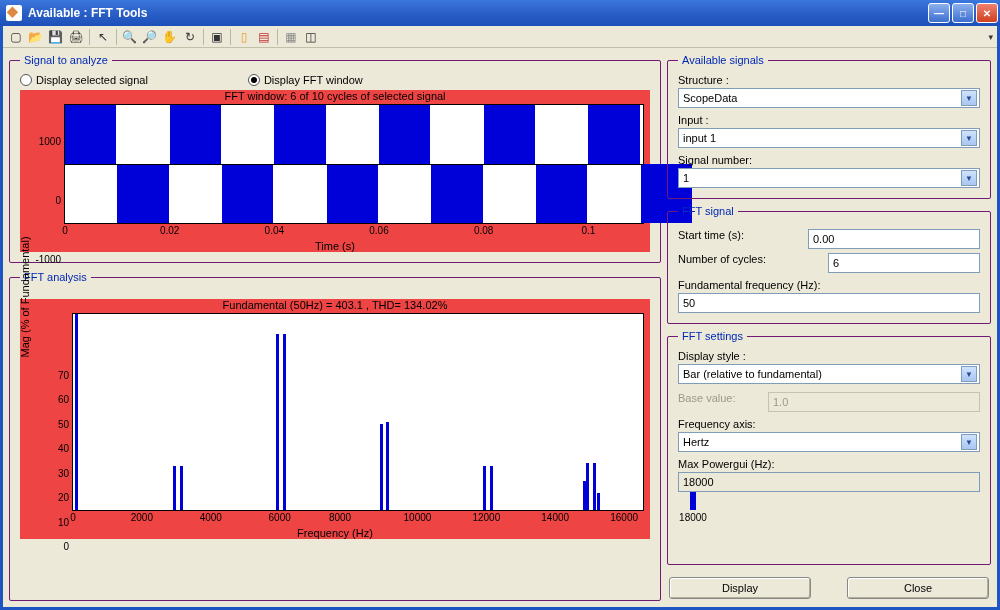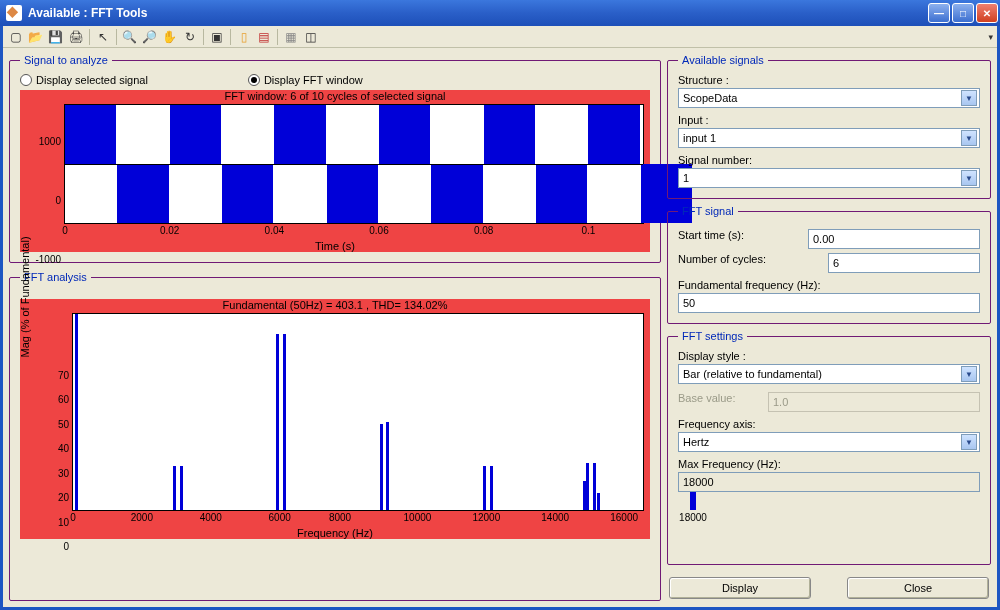--- a/index.html
+++ b/index.html
@@ -243,21 +243,21 @@
         <div class="form-lbl dim" style="width:90px">Base value:</div>
         <div class="input dim" style="flex:1">
               <span>1.0</span>
             </div>
       </div>
       <div class="form-lbl" style="margin-top:6px">Frequency axis:</div>
       <div class="select">
             <span>Hertz</span>
             <span class="arrow">▼</span>
           </div>
-      <div class="form-lbl" style="margin-top:6px">Max Frequency (Hz):</div>
+      <div class="form-lbl" style="margin-top:6px">Max Powergui (Hz):</div>
       <div class="input" style="width:100%;background:#ece9d8">
             <span>18000</span>
           </div>
     </fieldset>
 
     <div class="btn-row">
       <div class="btn">
             <span>Display</span>
           </div>
       <div class="btn">

